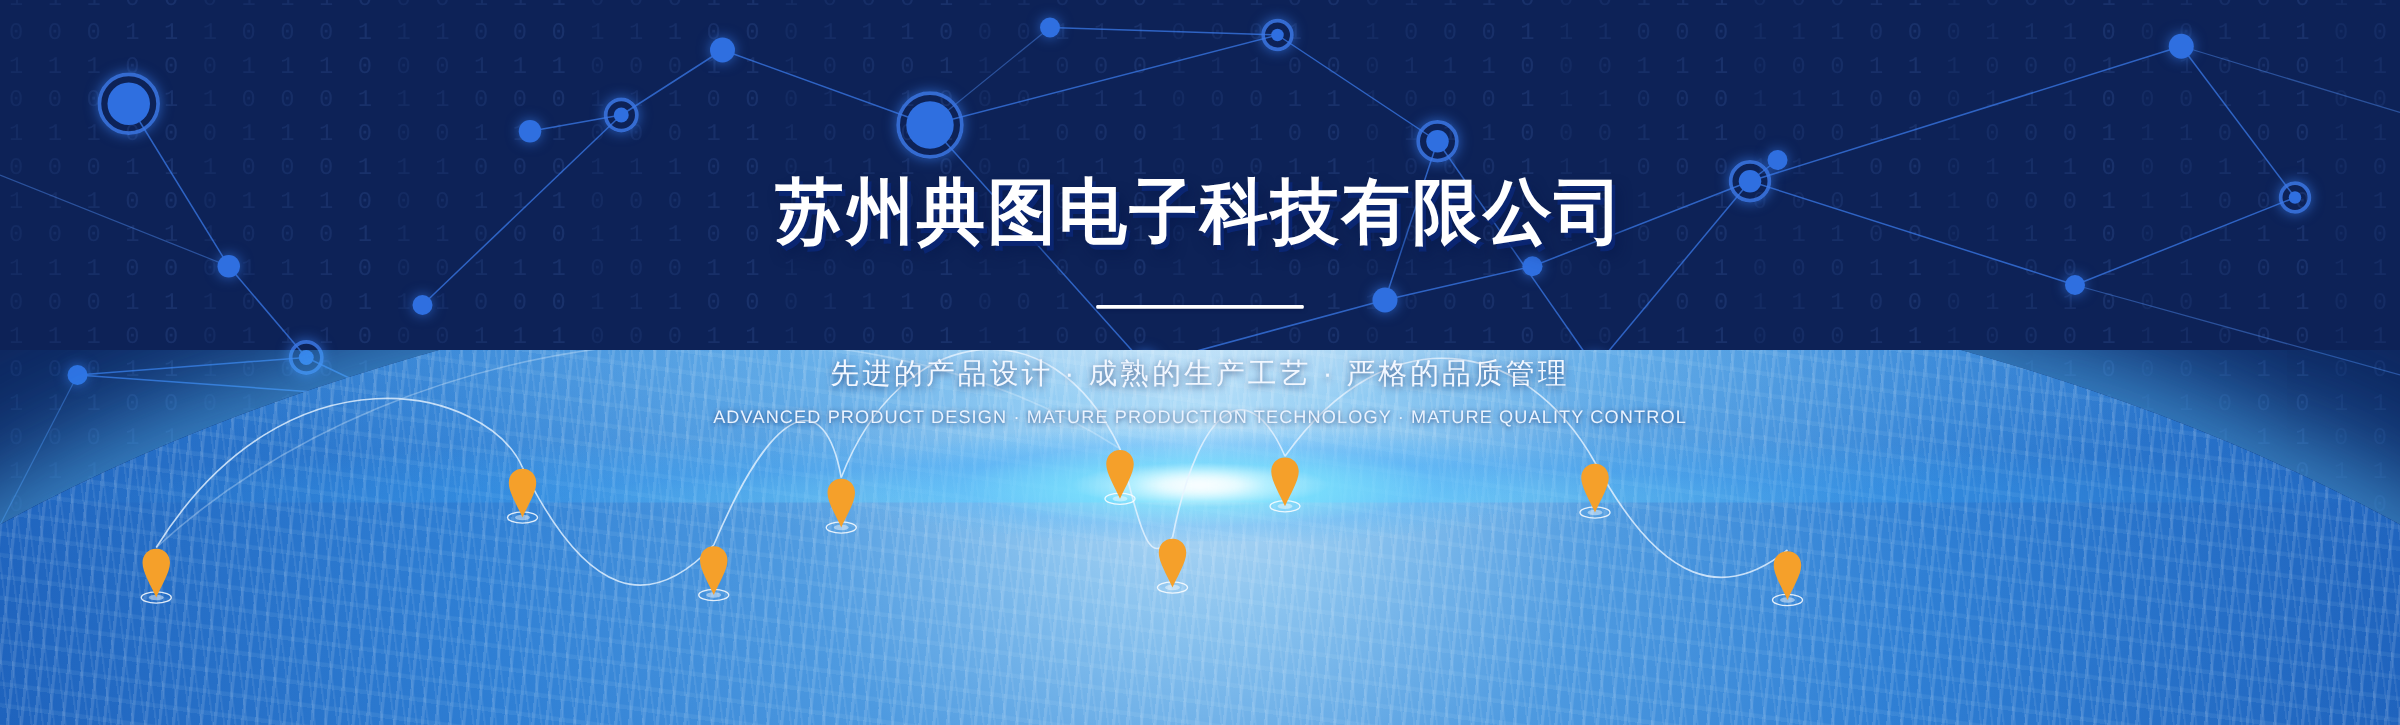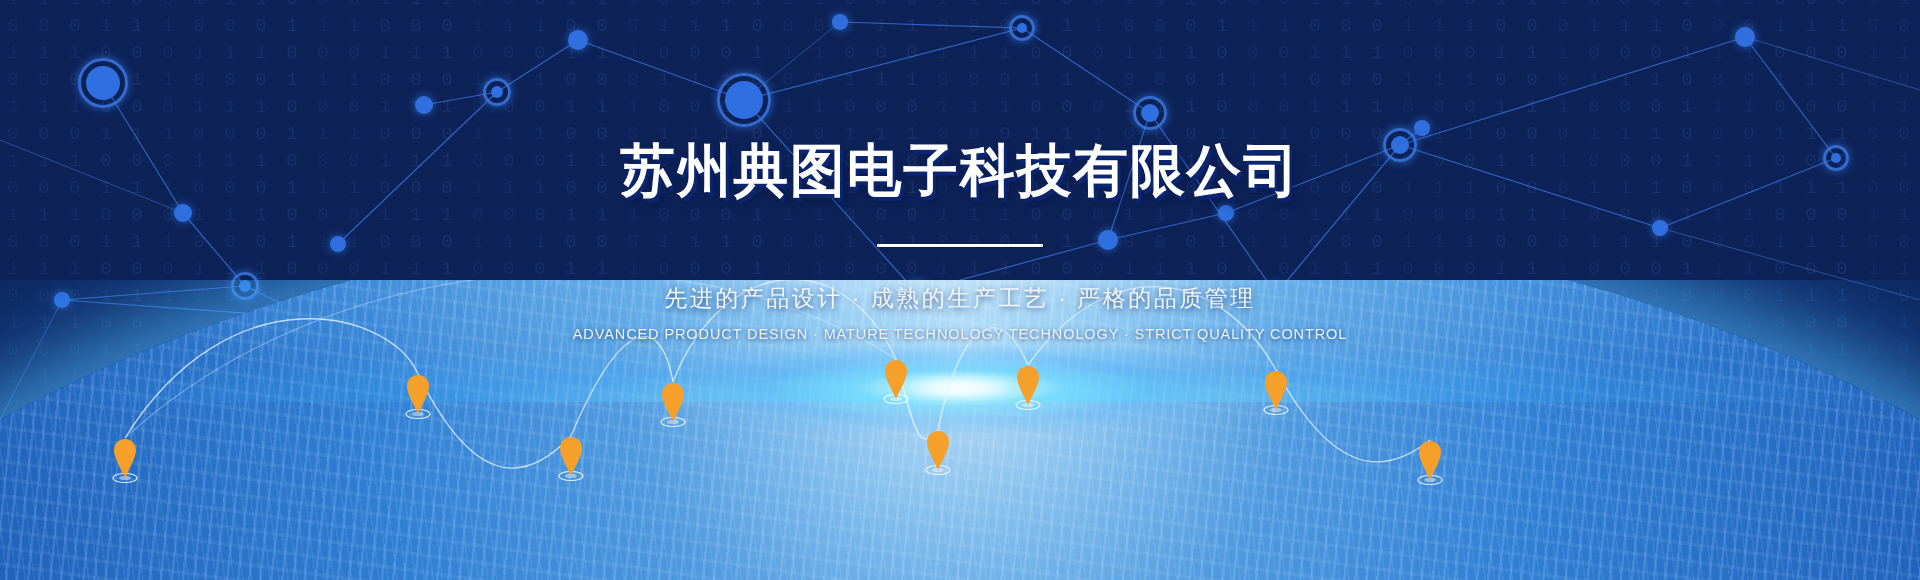--- a/index.html
+++ b/index.html
@@ -1886,16 +1886,16 @@
           <ellipse cx="13" cy="40" rx="6" ry="2.2" fill="rgba(255,255,255,.45)"></ellipse>
           <path d="M13 1 C19.6 1 24 6 24 12.2 C24 20 16.8 31 13 40 C9.2 31 2 20 2 12.2 C2 6 6.4 1 13 1 Z" fill="#f5a02a"></path>
         </svg>
       </div>
     </div>
 
   <div class="content">
     <h1 class="title">苏州典图电子科技有限公司</h1>
     <div class="divider"></div>
     <div class="sub-cn">先进的产品设计 · 成熟的生产工艺 · 严格的品质管理</div>
-    <div class="sub-en">ADVANCED PRODUCT DESIGN · MATURE TECHNOLOGY TECHNOLOGY · STRICT QUALITY CONTROL</div>
+    <div class="sub-en">ADVANCED PRODUCT DESIGN · MATURE PRODUCTION TECHNOLOGY · MATURE QUALITY CONTROL</div>
   </div>
 
 </div>
 
 </body></html>

